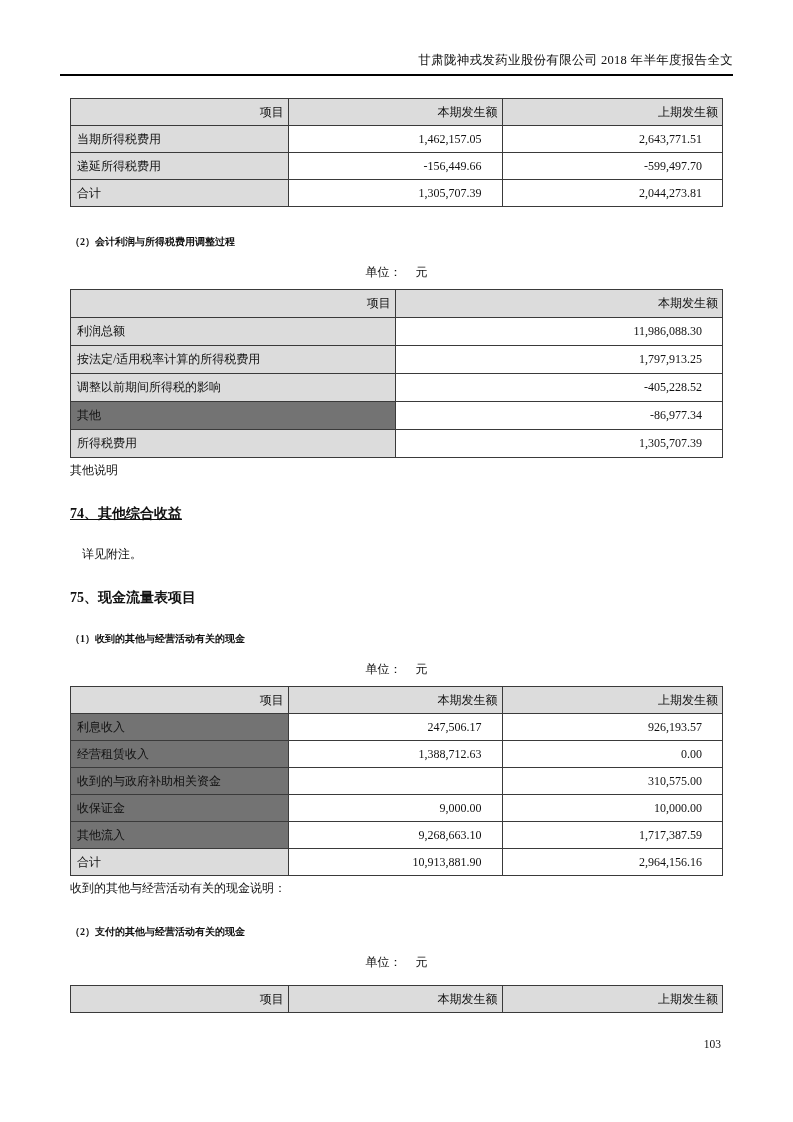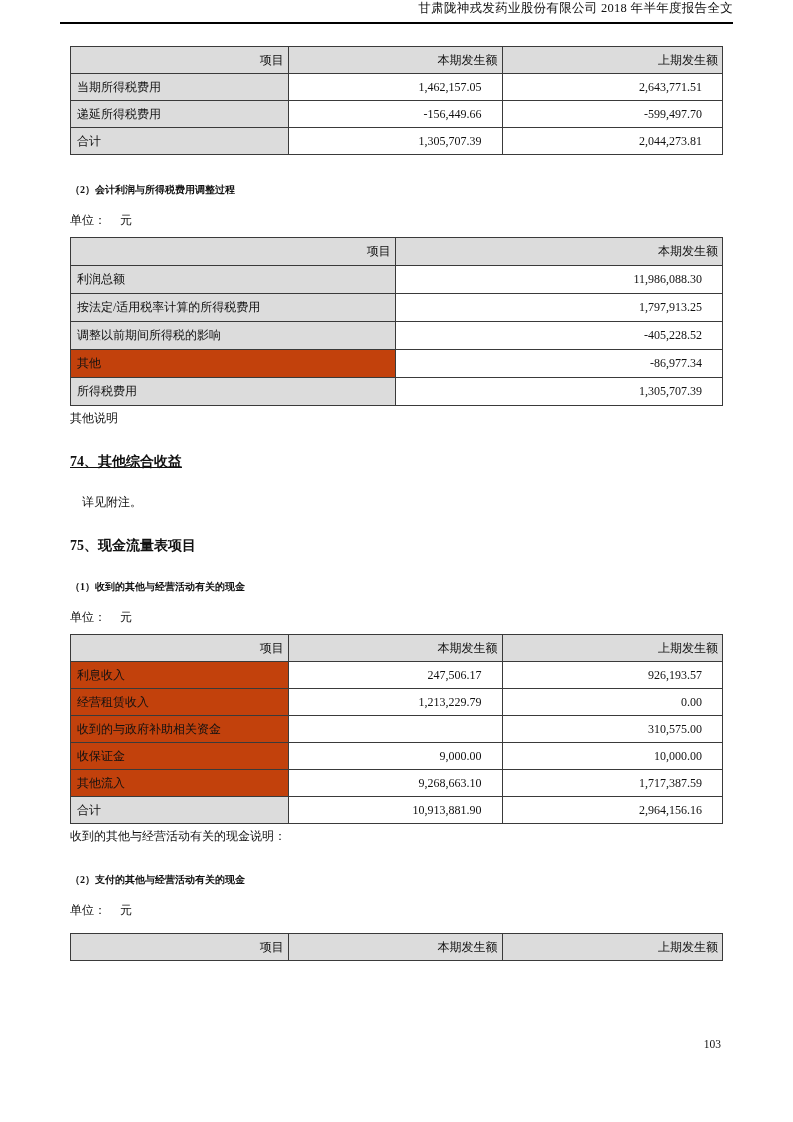--- a/index.html
+++ b/index.html
@@ -8,20 +8,21 @@
   .page {
     position: relative;
     width: 793px; height: 1122px;
     background: #ffffff;
     overflow: hidden;
     font-family: "Liberation Serif", "DejaVu Serif", serif;
     color: var(--text, #111);
   }
   .doc-header {
     margin: 0 60px;
+    padding-top: 52px;
     padding-bottom: 5px;
     border-bottom: 2px solid #000;
     text-align: right;
     font-size: 12.5px;
     letter-spacing: 0.3px;
   }
   .content { margin: 0 70px; }
   table {
     border-collapse: collapse;
     width: 100%;
@@ -32,39 +33,39 @@
   th, td {
     border: 1px solid var(--border, #3a3a3a);
     font-size: 12px;
     height: 27px;
     font-weight: normal;
     overflow: hidden;
     white-space: nowrap;
   }
   .t2 th, .t2 td { height: 28px; }
   th { background: var(--shade, #dcdcdc); text-align: right; padding: 2px 4px; }
-  td.label { text-align: left; padding: 2px 6px; background: #c2410c; }
+  td.label { text-align: left; padding: 2px 6px; background: #737373; }
   td.label.shaded { background: var(--shade, #dcdcdc); }
   td.num { text-align: right; padding: 2px 20px; background: #fff; }
   .heading {
     font-weight: bold;
     font-size: 14px;
     margin-top: 26px;
   }
   .subheading {
     font-weight: bold;
     font-size: 10px;
     margin-top: 25px;
   }
   .body-text { font-size: 12px; margin-top: 4px; }
   .spaced { margin-top: 23px; margin-left: 12px; }
   .unit-line {
     margin-top: 15px;
     margin-bottom: 8px;
-    text-align: left;
+    text-align: center;
     font-size: 12px;
   }
   .unit-line .unit-val { margin-left: 14px; }
   .mt26 { margin-top: 26px; text-decoration: underline; }
   .mt24 { }
   .mt28 { margin-top: 28px; }
   .mt14 { margin-top: 14px; }
   .page-number {
     position: absolute;
     top: 1038px;
@@ -185,21 +186,21 @@
           </tr>
         </thead>
         <tbody>
           <tr>
             <td class="label">利息收入</td>
             <td class="num">247,506.17</td>
             <td class="num">926,193.57</td>
           </tr>
           <tr>
             <td class="label">经营租赁收入</td>
-            <td class="num">1,213,229.79</td>
+            <td class="num">1,388,712.63</td>
             <td class="num">0.00</td>
           </tr>
           <tr>
             <td class="label">收到的与政府补助相关资金</td>
             <td class="num"></td>
             <td class="num">310,575.00</td>
           </tr>
           <tr>
             <td class="label">收保证金</td>
             <td class="num">9,000.00</td>

